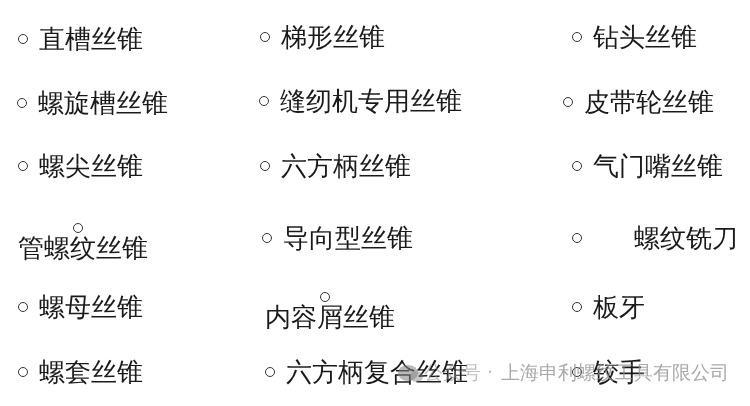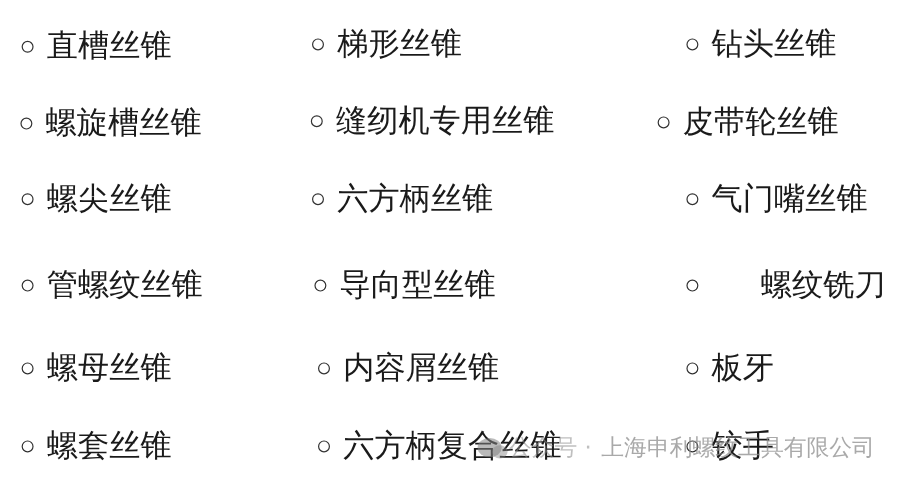--- a/index.html
+++ b/index.html
@@ -44,56 +44,56 @@
 </div>
 
 <div class="item" style="left:17px; top:88px;">
   <span class="bullet"></span>
   <span class="label">螺旋槽丝锥</span>
 </div>
 <div class="item" style="left:259px; top:86px;">
   <span class="bullet"></span>
   <span class="label">缝纫机专用丝锥</span>
 </div>
-<div class="item" style="left:548px; top:87px;justify-content:flex-end;">
+<div class="item" style="left:563px; top:87px;justify-content:flex-end;">
   <span class="bullet"></span>
   <span class="label">皮带轮丝锥</span>
 </div>
 
 <div class="item" style="left:18px; top:151px;">
   <span class="bullet"></span>
   <span class="label">螺尖丝锥</span>
 </div>
 <div class="item" style="left:260px; top:151px;">
   <span class="bullet"></span>
   <span class="label">六方柄丝锥</span>
 </div>
 <div class="item" style="left:572px; top:151px;">
   <span class="bullet"></span>
   <span class="label">气门嘴丝锥</span>
 </div>
 
-<div class="item" style="left:18px; top:223px;">
+<div class="item" style="left:18px; top:223px;flex-direction:column;">
   <span class="bullet"></span>
   <span class="label">管螺纹丝锥</span>
 </div>
 <div class="item" style="left:262px; top:223px;">
   <span class="bullet"></span>
   <span class="label">导向型丝锥</span>
 </div>
 <div class="item" style="left:572px; top:223px;gap:41px;">
   <span class="bullet"></span>
   <span class="label">螺纹铣刀</span>
 </div>
 
 <div class="item" style="left:18px; top:292px;">
   <span class="bullet"></span>
   <span class="label">螺母丝锥</span>
 </div>
-<div class="item" style="left:265px; top:292px;">
+<div class="item" style="left:265px; top:292px;flex-direction:column;">
   <span class="bullet"></span>
   <span class="label">内容屑丝锥</span>
 </div>
 <div class="item" style="left:572px; top:292px;">
   <span class="bullet"></span>
   <span class="label">板牙</span>
 </div>
 
 <div class="item" style="left:18px; top:357px;">
   <span class="bullet"></span>

